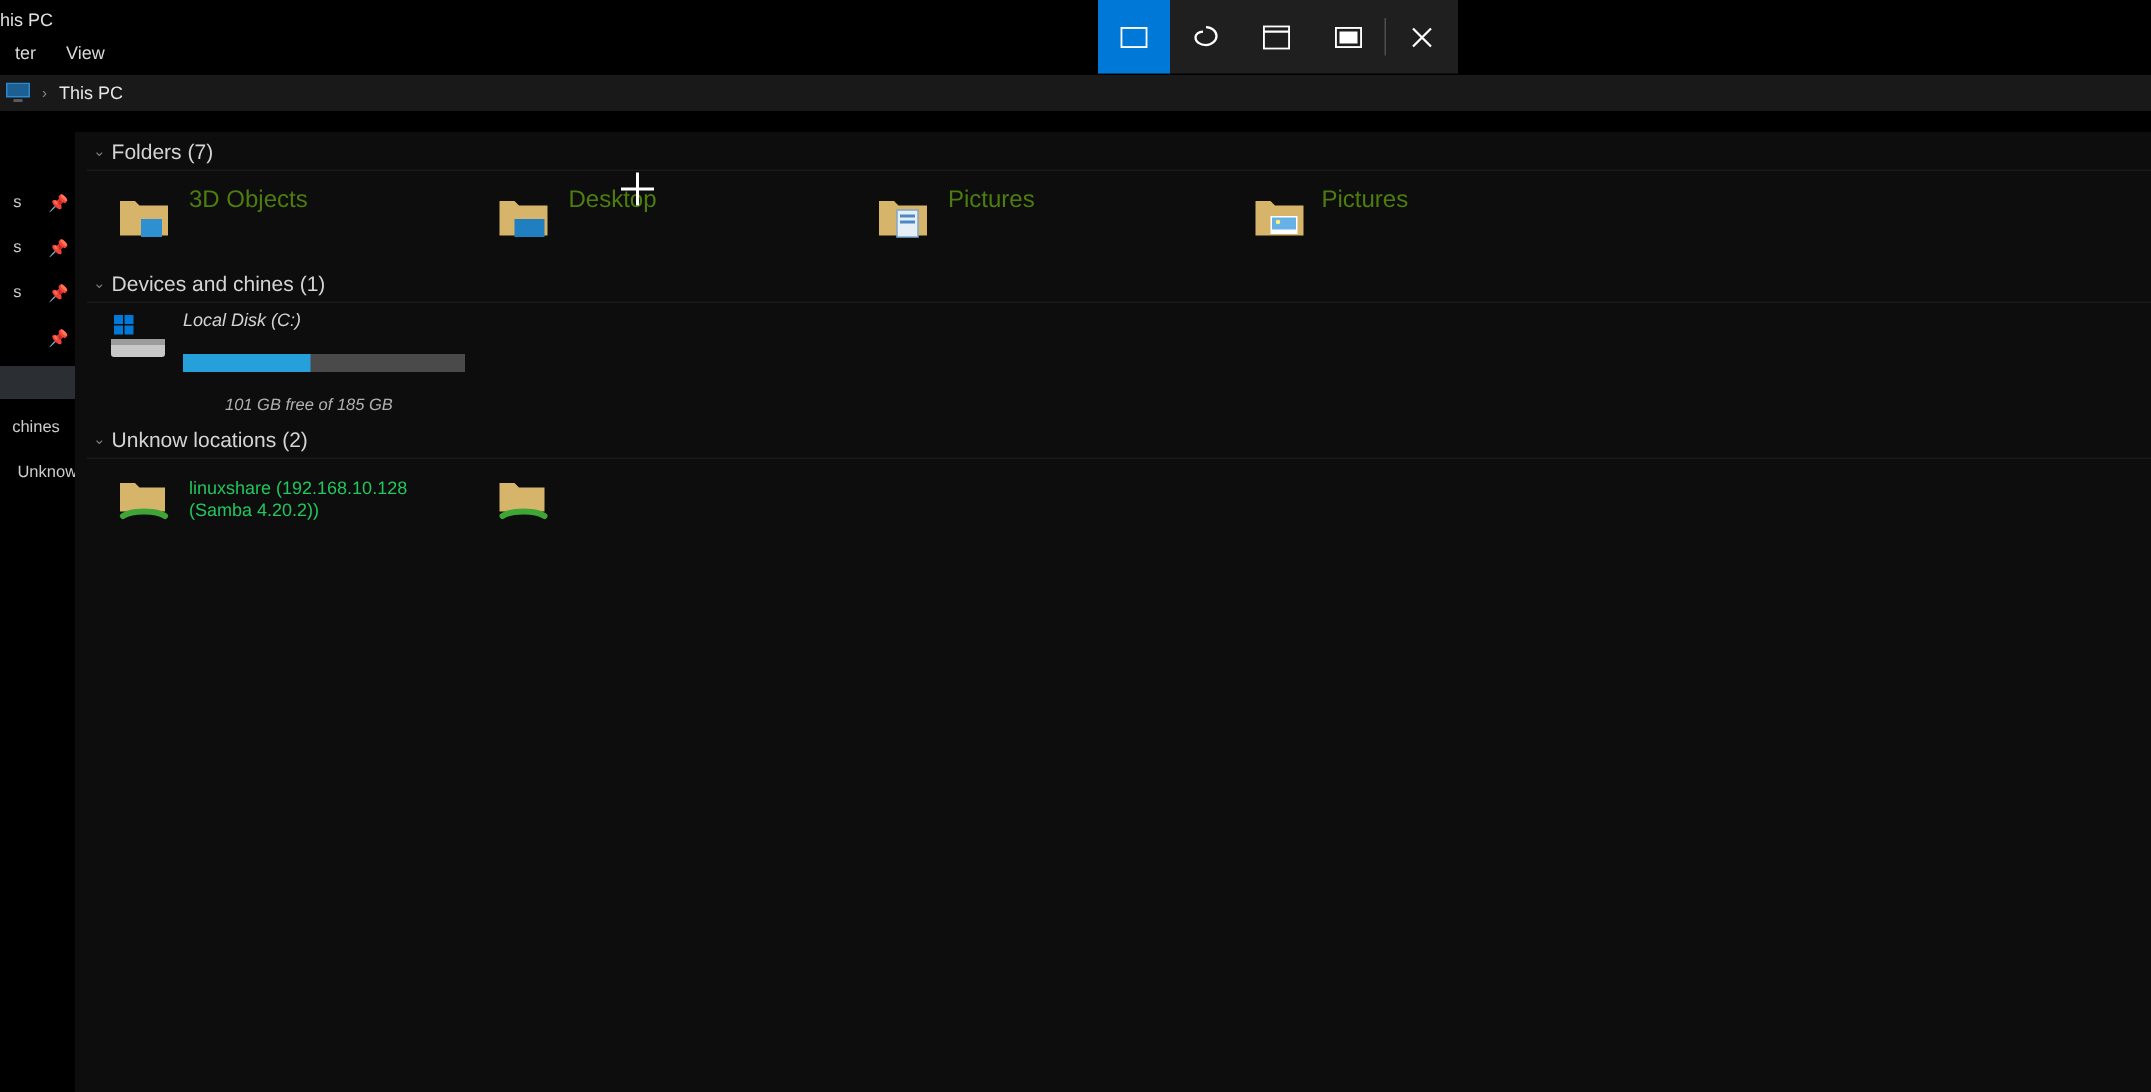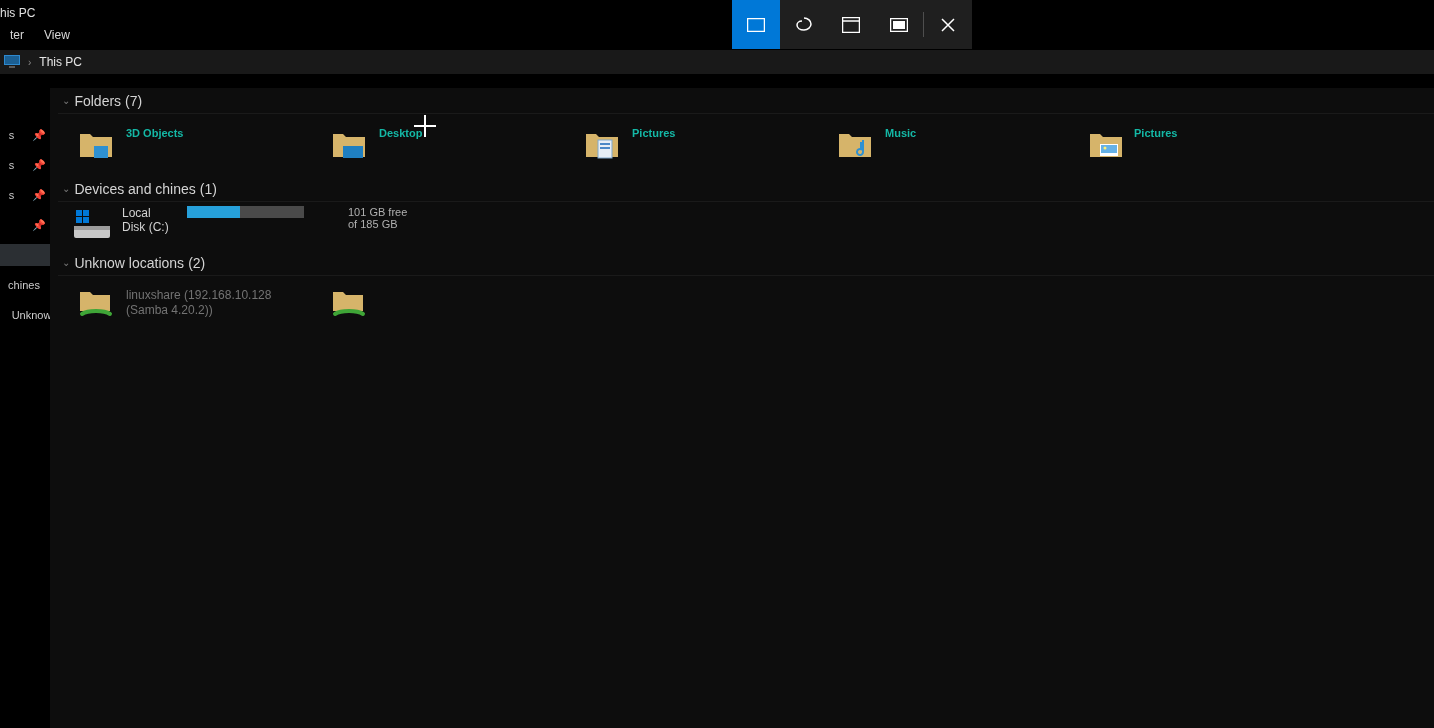--- a/index.html
+++ b/index.html
@@ -118,54 +118,53 @@
     gap: 10px;
   }
   .item .icon {
     width: 40px;
     height: 40px;
     display: flex;
     align-items: center;
     justify-content: center;
   }
   .item .label {
-    color: #14b8a6;
-    font-size: 11px;
+    color: #4d7c0f;
+    font-size: 16px;
     padding-top: 2px;
     line-height: 15px;
-    font-weight: bold;
   }
   .drive-item {
     display: flex;
     align-items: flex-start;
     width: 260px;
     padding: 4px 4px 4px 14px;
     gap: 10px;
   }
   .drive-item .icon { width: 40px; height: 40px; display:flex; align-items:center; justify-content:center;}
-  .drive-meta { display: flex; flex-direction: row; gap: 16px; }
+  .drive-meta { display: flex; flex-direction: column; gap: 16px; font-style: italic; }
   .drive-meta .dname { color: #d2d2d2; font-size: 12px; }
   .drive-meta .dfree { color: #b0b0b0; font-size: 11px; margin-left: 28px; }
   .progress {
     width: 188px; height: 12px; background: #4a4a4a; position: relative;
   }
   .progress .fill {
     position: absolute; left:0; top:0; bottom:0;
     background: #26a0da;
   }
   .net-item {
     display: flex;
     align-items: flex-start;
     width: 253px;
     padding: 4px;
     gap: 10px;
   }
   .net-item .icon { width: 40px; height: 40px; display:flex; align-items:center; justify-content:center;}
   .net-item .label {
-    color: #737373;
+    color: #22c55e;
     font-size: 12px;
     line-height: 15px;
     padding-top: 2px;
     width: 185px;
   }
   
   .snipbar {
     position: absolute;
     top: 0;
     left: 732px;
@@ -282,29 +281,20 @@
     <div class="item">
       <span class="icon">
         <svg width="36" height="36" viewBox="0 0 36 36">
             <path d="M2 8h10l3 3h19v20H2z" fill="#d6b46a"></path>
             <rect x="14" y="14" width="14" height="18" fill="#e6eef6" stroke="#7fa7cc"></rect>
             <rect x="16" y="17" width="10" height="2" fill="#4a88c7"></rect>
             <rect x="16" y="21" width="10" height="2" fill="#4a88c7"></rect>
           </svg>
       </span>
       <span class="label">Pictures</span>
-    </div>
-    <div class="item">
-      <span class="icon">
-        <svg width="36" height="36" viewBox="0 0 36 36">
-            <path d="M2 8h10l3 3h19v20H2z" fill="#d6b46a"></path>
-            <path d="M26 14v12a3 3 0 11-2-2.8V16" stroke="#2e90d1" stroke-width="2" fill="none"></path>
-          </svg>
-      </span>
-      <span class="label">Music</span>
     </div>
     <div class="item" style="width:90px">
       <span class="icon">
         <svg width="36" height="36" viewBox="0 0 36 36">
             <path d="M2 8h10l3 3h19v20H2z" fill="#d6b46a"></path>
             <rect x="12" y="18" width="18" height="12" fill="#ffffff"></rect>
             <rect x="13" y="19" width="16" height="8" fill="#66b1e6"></rect>
             <circle cx="17" cy="22" r="1.5" fill="#fff174"></circle>
           </svg>
       </span>

